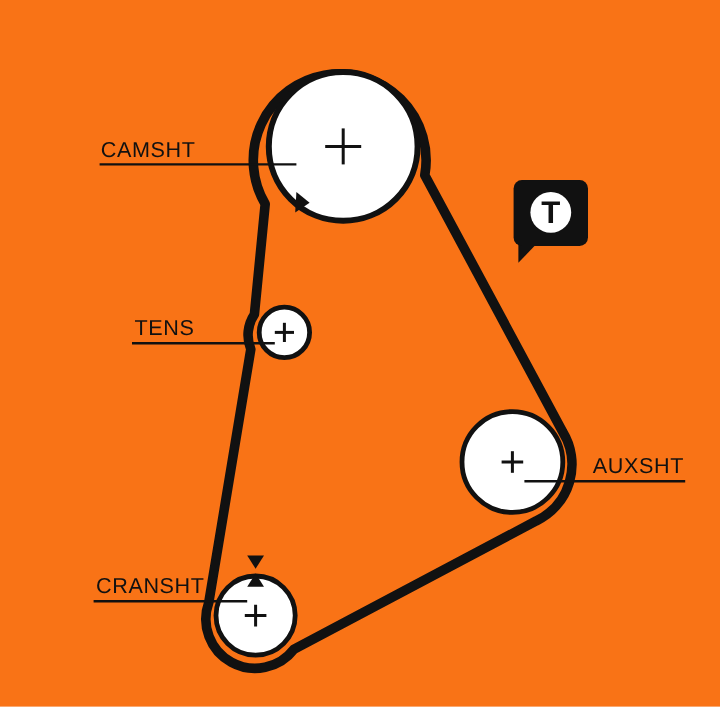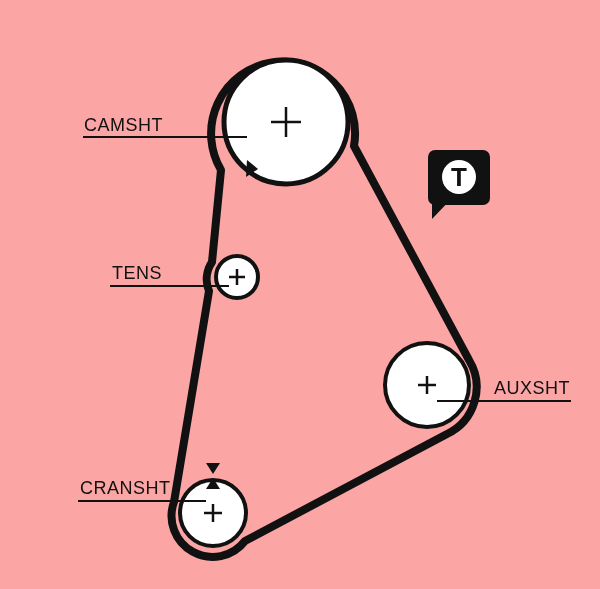--- a/index.html
+++ b/index.html
@@ -4,21 +4,21 @@
 <style>
   html, body {
     margin: 0;
     padding: 0;
     background: #ffffff;
   }
   .canvas {
     position: relative;
     width: 600px;
     height: 589px;
-    background: #fca5a5;
+    background: #f97316;
     font-family: "Liberation Sans", sans-serif;
     overflow: hidden;
   }
   svg { display: block; }
   .belt {
     fill: none;
     stroke: #111111;
     stroke-width: 8;
     stroke-linejoin: round;
   }

